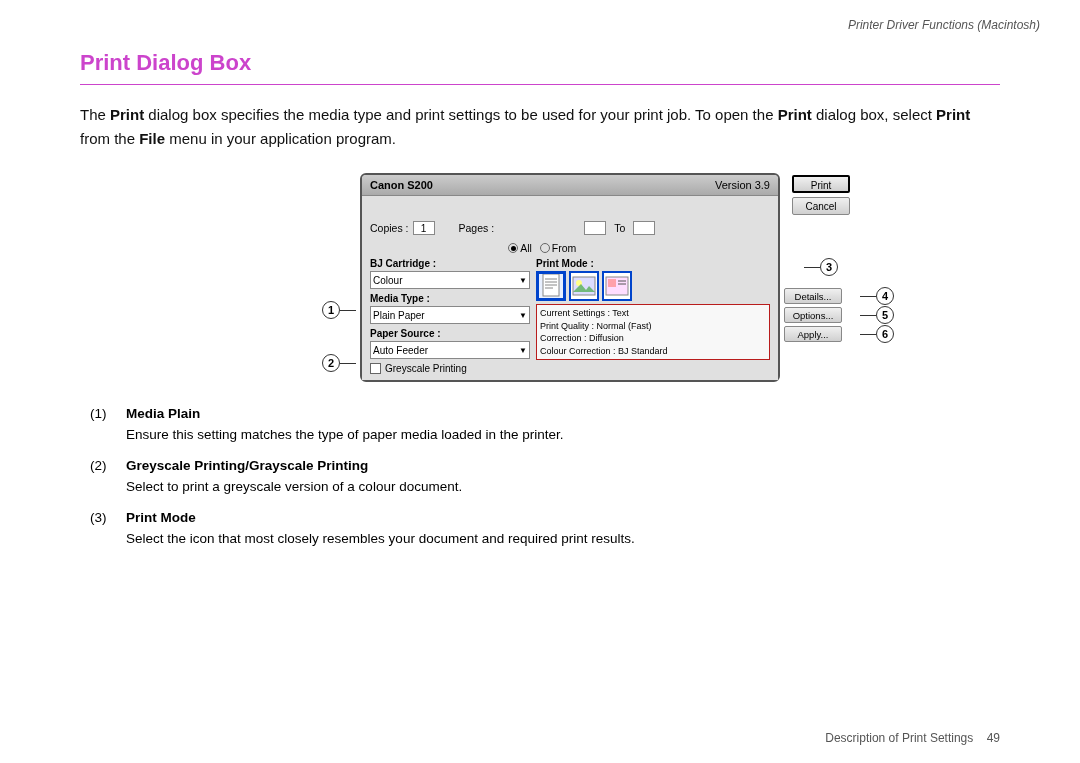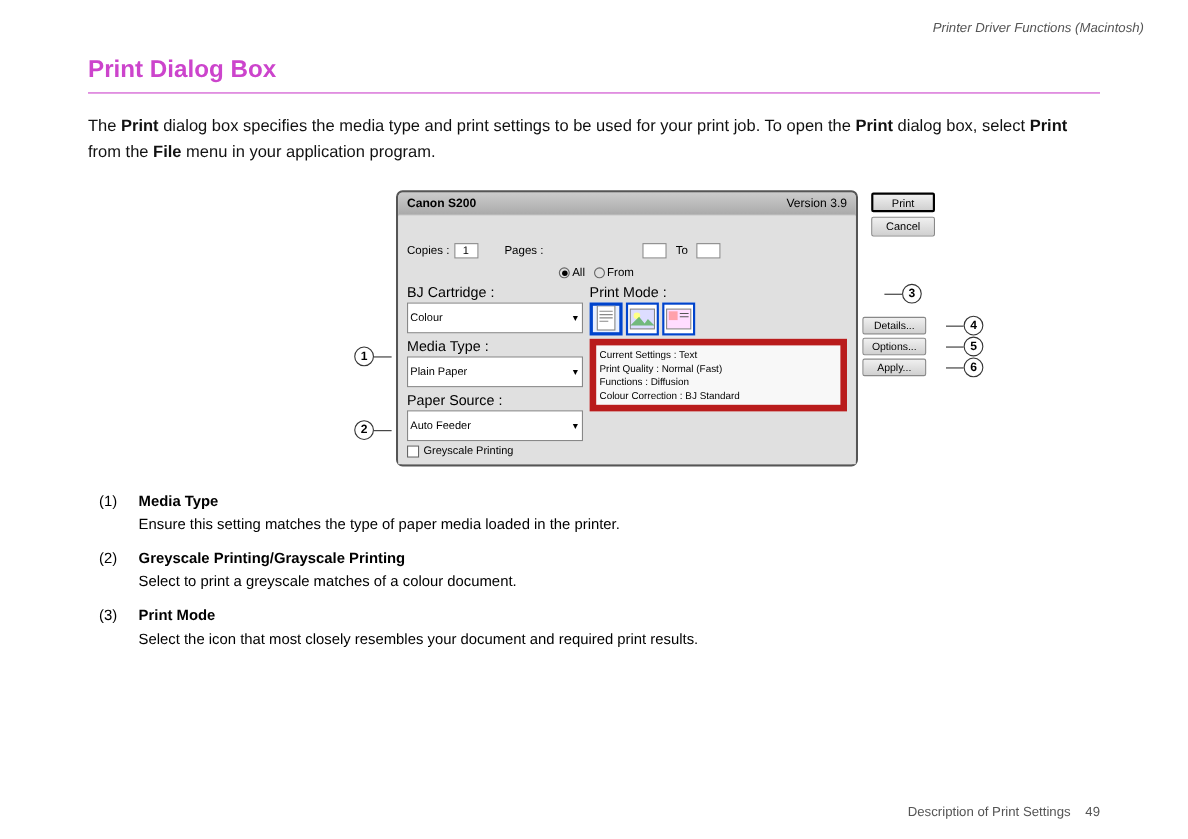--- a/index.html
+++ b/index.html
@@ -198,29 +198,29 @@
     .dialog-left-col {
       width: 160px;
     }
 
     .dialog-right-col {
       flex: 1;
       position: relative;
     }
 
     .dialog-field-label {
-      font-size: 13px;
+      font-size: 10px;
       color: #000;
-      font-weight: normal;
+      font-weight: bold;
       margin-bottom: 2px;
     }
 
     .dialog-select {
       width: 100%;
-      height: 28px;
+      height: 18px;
       background: #fff;
       border: 1px solid #888;
       font-size: 10px;
       display: flex;
       align-items: center;
       justify-content: space-between;
       padding: 0 2px;
       margin-bottom: 4px;
     }
 
@@ -252,21 +252,21 @@
     }
 
     .mode-icon:first-child {
       border: 3px solid #0044cc;
     }
 
     .current-settings {
       font-size: 9px;
       color: #000;
       background: #f8f8f8;
-      border: 6px solid #b91c1c;
+      border: 1px solid #b91c1c;
       padding: 2px 3px;
       line-height: 1.4;
     }
 
     
     .action-buttons {
       position: absolute;
       right: -72px;
       top: 30px;
       display: flex;
@@ -469,21 +469,21 @@
               </div>
 
               <div style="position:absolute; right:-68px; top:0; display:flex; align-items:center;">
                 <div style="width:16px;height:1px;background:#333;"></div>
                 <div style="width:18px;height:18px;border-radius:50%;border:1.5px solid #333;display:flex;align-items:center;justify-content:center;font-size:11px;font-weight:bold;background:#fff;">3</div>
               </div>
 
               <div class="current-settings">
                 <div>Current Settings : Text</div>
                 <div>Print Quality : Normal (Fast)</div>
-                <div>Functions : Diffusion</div>
+                <div>Correction : Diffusion</div>
                 <div>Colour Correction : BJ Standard</div>
               </div>
 
               <div class="action-buttons">
 
                 <div style="position:relative; display:flex; align-items:center;">
                   <div class="action-btn">Details...</div>
                   <div style="position:absolute; right:-52px; display:flex; align-items:center;">
                     <div style="width:16px;height:1px;background:#333;"></div>
                     <div style="width:18px;height:18px;border-radius:50%;border:1.5px solid #333;display:flex;align-items:center;justify-content:center;font-size:11px;font-weight:bold;background:#fff;">4</div>
@@ -512,30 +512,30 @@
         </div>
       </div>
     </div>
   </div>
 
   <div class="numbered-list">
 
     <div class="list-item">
       <span class="list-num">(1)</span>
       <div class="list-content">
-        <b>Media Type</b><br>
+        <b>Media Plain</b><br>
         <span>Ensure this setting matches the type of paper media loaded in the printer.</span>
       </div>
     </div>
 
     <div class="list-item">
       <span class="list-num">(2)</span>
       <div class="list-content">
         <b>Greyscale Printing/Grayscale Printing</b><br>
-        <span>Select to print a greyscale matches of a colour document.</span>
+        <span>Select to print a greyscale version of a colour document.</span>
       </div>
     </div>
 
     <div class="list-item">
       <span class="list-num">(3)</span>
       <div class="list-content">
         <b>Print Mode</b><br>
         <span>Select the icon that most closely resembles your document and required print results.</span>
       </div>
     </div>

